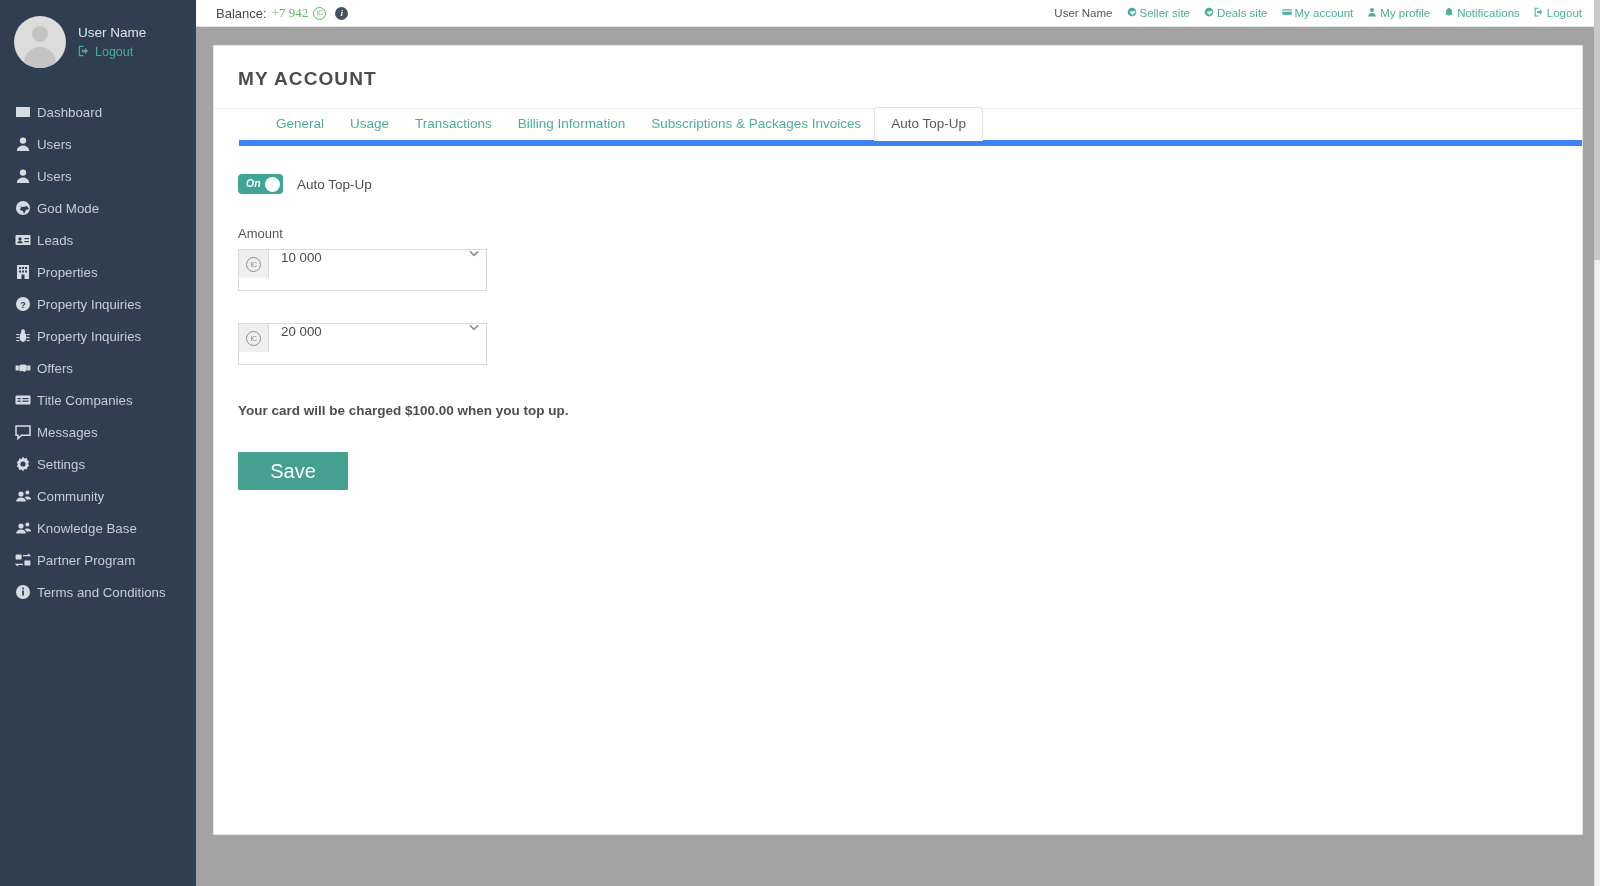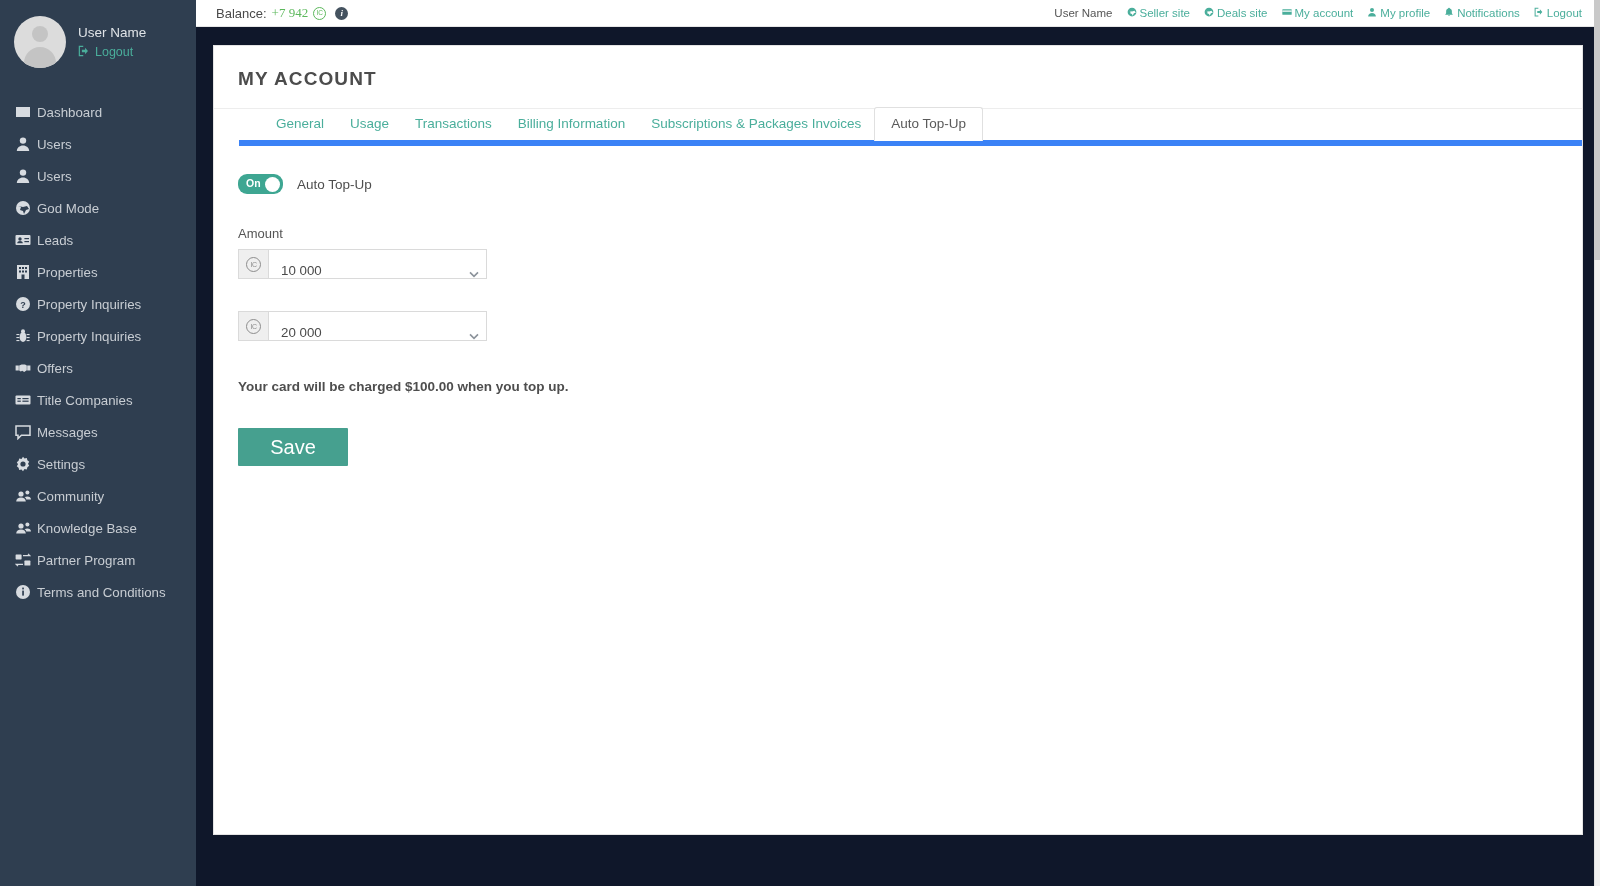--- a/index.html
+++ b/index.html
@@ -53,21 +53,21 @@
     white-space: nowrap;
   }
   .nav-icon {
     width: 17px; height: 17px; flex: 0 0 17px;
     display: flex; align-items: center; justify-content: center;
     color: #d7dbe0;
   }
   .nav-icon svg { width: 16px; height: 16px; fill: #d7dbe0; }
 
   
-  .right { flex: 1; height: 886px; display: flex; flex-direction: column; background: #0f172a; position: relative; }
+  .right { flex: 1; height: 886px; display: flex; flex-direction: column; background: #a3a3a3; position: relative; }
 
   .topbar {
     height: 27px; background: #ffffff;
     display: flex; align-items: center;
     padding: 0 18px 0 20px;
     border-bottom: 1px solid #e6e6e6;
     flex: 0 0 27px;
   }
   .balance {
     font-size: 13px; color: #4a4a4a; display: flex; align-items: center; gap: 5px;
@@ -136,40 +136,40 @@
     border-bottom: 1px solid #ffffff;
     border-radius: 3px 3px 0 0;
     padding: 8px 16px 9px 16px;
   }
 
   .tab-body { padding: 28px 24px 0 24px; }
 
   
   .toggle-row { display: flex; align-items: center; gap: 14px; }
   .toggle {
-    width: 45px; height: 20px; border-radius: 9px;
+    width: 45px; height: 20px; border-radius: 4px;
     background: #3ea692; position: relative; cursor: pointer;
-    display: flex; align-items: center;
+    display: flex; align-items: center; font-style: italic;
   }
   .toggle-label {
     color: #fff; font-size: 10.5px; font-weight: bold;
     position: absolute; left: 8px; top: 4px; line-height: 1;
   }
   .toggle-knob {
     width: 15px; height: 15px; border-radius: 50%;
     background: #ffffff; position: absolute; right: 3px; top: 2.5px;
   }
   .toggle-text { font-size: 13.5px; color: #4e4e4e; }
 
   
   .field { margin-top: 32px; }
   .field-label { font-size: 13px; color: #555; margin-bottom: 8px; }
   .select-wrap {
-    display: flex; align-items: flex-end;
-    width: 249px; height: 30px;
+    display: flex; align-items: flex-start;
+    width: 249px; height: 42px;
     border: 1px solid #dadada; background: #ffffff;
   }
   .select-addon {
     width: 30px; height: 28px; flex: 0 0 30px;
     background: #efefef;
     border-right: 1px solid #dadada;
     display: flex; align-items: center; justify-content: center;
   }
   .coin-gray {
     display: inline-flex; align-items: center; justify-content: center;

